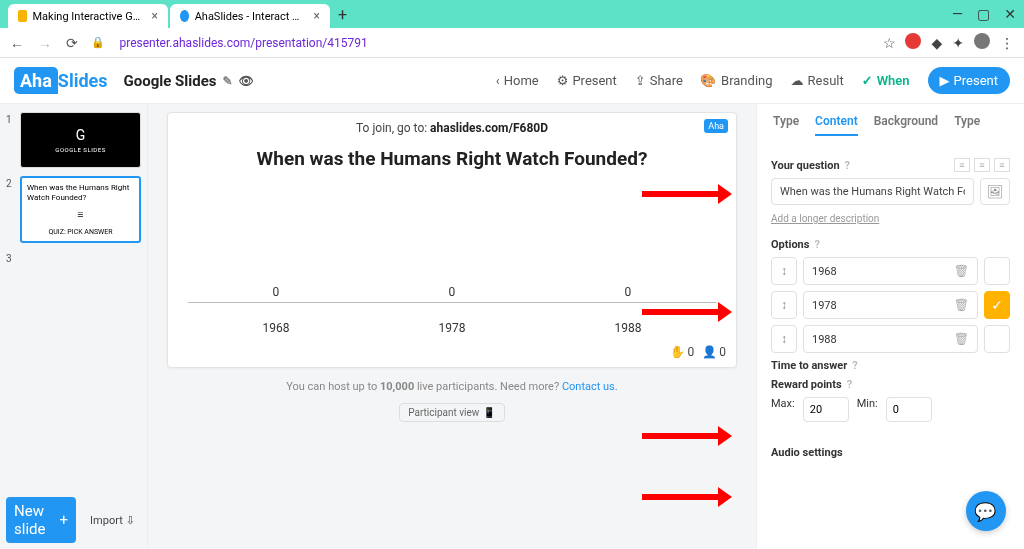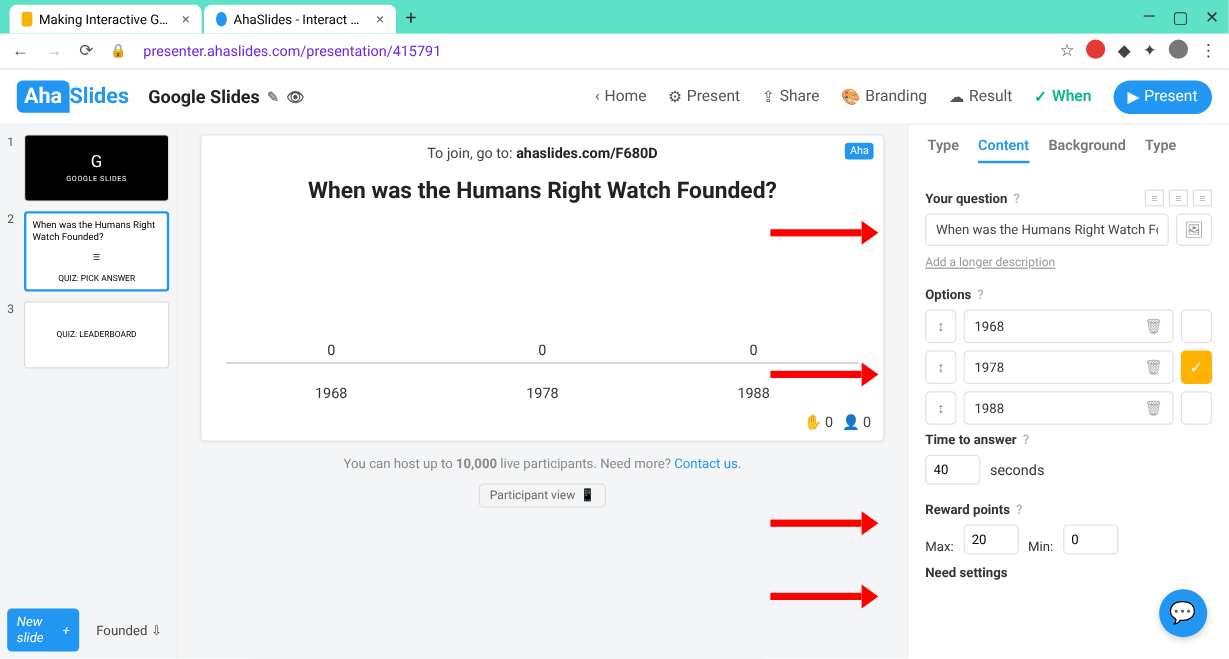--- a/index.html
+++ b/index.html
@@ -32,21 +32,21 @@
 .slidelist { width:148px; background:#f4f5f7; padding:8px 6px; border-right:1px solid #eee; overflow:hidden; position:relative; }
 .thumb-row { display:flex; gap:4px; margin-bottom:8px; }
 .thumb-num { font-size:10px; color:#555; width:10px; padding-top:2px; }
 .thumb { flex:1; background:#fff; border:1px solid #ddd; border-radius:3px; font-size:8px; text-align:center; padding:4px; min-height:56px; display:flex; flex-direction:column; justify-content:center; gap:3px; }
 .thumb.t1 { background:#000; color:#fff; justify-content:center; align-items:center; }
 .thumb.t2 { border:2px solid #2196f3; text-align:left; padding:5px; justify-content:flex-start; }
 .thumb.t2 .q { font-size:8px; line-height:1.2; }
 .thumb.t2 .sub { font-size:7px; text-align:center; margin-top:6px; }
 .thumb.t3 .sub { font-size:7px; }
 .slidelist-bottom { position:absolute; bottom:6px; left:6px; right:6px; display:flex; gap:8px; }
-.new-slide { background:#2196f3; color:#fff; font-size:11px; padding:5px 8px; border-radius:4px; display:flex; gap:3px; align-items:center;font-style:italic;}
+.new-slide { background:#2196f3; color:#fff; font-size:15px; padding:5px 8px; border-radius:4px; display:flex; gap:3px; align-items:center;}
 .import-btn { font-size:11px; color:#444; padding:5px 6px; display:flex; gap:3px; align-items:center;}
 
 .center { flex:1; background:#f4f5f7; padding:8px 12px; display:flex; flex-direction:column; align-items:center; overflow:hidden; }
 .slide-canvas { background:#fff; border:1px solid #e3e3e3; border-radius:4px; width:100%; max-width:570px; height:256px; display:flex; flex-direction:column; box-shadow:0 1px 3px rgba(0,0,0,0.05);}
 .join-bar { text-align:center; font-size:12px; padding:8px; color:#444; position:relative; }
 .join-bar b { color:#222; }
 .mini-logo { position:absolute; right:8px; top:6px; font-size:9px; background:#2196f3; color:#fff; padding:2px 4px; border-radius:3px; }
 .slide-title { text-align:center; font-weight:700; font-size:19px; padding:4px 10px; color:#222; }
 .chart-area { flex:1; padding:20px 20px 10px 20px; display:flex; align-items:flex-end; }
 .chart-inner { flex:1; border-top:1px solid #bbb; display:flex; justify-content:space-around; position:relative; }
@@ -72,21 +72,21 @@
 .longer { font-size:10px; color:#999; text-decoration:underline; margin-bottom:14px; display:inline-block;text-align:right; }
 .opt-row { display:flex; gap:6px; margin-bottom:6px; align-items:stretch; }
 .drag-h { width:26px; border:1px solid #e0e0e0; border-radius:4px; display:flex; align-items:center; justify-content:center; color:#888; font-size:12px; }
 .opt-input { flex:1; border:1px solid #e0e0e0; border-radius:4px; padding:6px 8px; font-size:11px; display:flex; align-items:center; justify-content:space-between; }
 .trash { color:#aaa; font-size:12px; }
 .correct-box { width:26px; border:1px solid #e0e0e0; border-radius:4px; }
 .correct-box.on { background:#ffb300; border-color:#ffb300; color:#fff; display:flex; align-items:center; justify-content:center; font-size:14px; }
 .add-btn { background:#2196f3; color:#fff; border-radius:16px; padding:6px; text-align:center; font-size:12px; margin:4px 0 14px; }
 .time-row { display:flex; gap:8px; align-items:center; margin-bottom:14px; }
 .sm-input { width:46px; border:1px solid #e0e0e0; border-radius:4px; padding:5px 6px; font-size:11px; }
-.pts-row { display:flex; gap:8px; align-items:flex-end; margin-bottom:9px; font-size:11px;}
+.pts-row { display:flex; gap:8px; align-items:flex-start; margin-bottom:24px; font-size:11px;}
 
 .arrow { position:absolute; width:90px; height:20px; z-index:50; }
 .arrow::before { content:''; position:absolute; left:0; top:7px; right:14px; height:6px; background:#f00; }
 .arrow::after { content:''; position:absolute; right:0; top:0; border-left:14px solid #f00; border-top:10px solid transparent; border-bottom:10px solid transparent; }
 
 .chat-bubble { position:absolute; right:18px; bottom:18px; width:40px; height:40px; background:#2196f3; border-radius:50%; display:flex; align-items:center; justify-content:center; color:#fff; font-size:18px; box-shadow:0 2px 6px rgba(0,0,0,0.2);}
 </style>
 </head>
 <body>
 
@@ -176,31 +176,28 @@
     <div class="thumb-row">
       <div class="thumb-num">2</div>
       <div class="thumb t2">
         <div class="q">When was the Humans Right Watch Founded?</div>
         <div class="sub">☰</div>
         <div class="sub">QUIZ: PICK ANSWER</div>
       </div>
     </div>
     <div class="thumb-row">
       <div class="thumb-num">3</div>
-      <div class="thumb t3">
-        <div class="sub">QUIZ: LEADERBOARD</div>
-      </div>
     </div>
     <div class="slidelist-bottom">
       <div class="new-slide">
           <span>New slide</span> 
           <span>+</span>
         </div>
       <div class="import-btn">
-          <span>Founded</span> 
+          <span>Import</span> 
           <span>⇩</span>
         </div>
     </div>
   </div>
 
   <div class="center">
     <div class="slide-canvas">
       <div class="join-bar">
         <span>To join, go to: </span><b>ahaslides.com/F680D</b>
         <span class="mini-logo">Aha</span>
@@ -294,37 +291,33 @@
           <span>1988</span>
           <span class="trash">🗑</span>
         </div>
       <div class="correct-box"></div>
     </div>
 
     <div class="sp-label">
         <span>Time to answer</span>
         <span class="q">?</span>
       </div>
-    <div class="time-row">
-      <input class="sm-input" value="40" style="">
-      <span>seconds</span>
-    </div>
 
     <div class="sp-label">
         <span>Reward points</span>
         <span class="q">?</span>
       </div>
     <div class="pts-row">
       <span>Max:</span>
       <input class="sm-input" value="20" style="">
       <span>Min:</span>
       <input class="sm-input" value="0" style="">
     </div>
 
-    <div class="sp-label">Need settings</div>
+    <div class="sp-label">Audio settings</div>
   </div>
 </div>
 
 <div class="arrow" style="top:184px; left:642px;"></div>
 <div class="arrow" style="top:302px; left:642px;"></div>
 <div class="arrow" style="top:426px; left:642px;"></div>
 <div class="arrow" style="top:487px; left:642px;"></div>
 
 <div class="chat-bubble">
     <span>💬</span>

